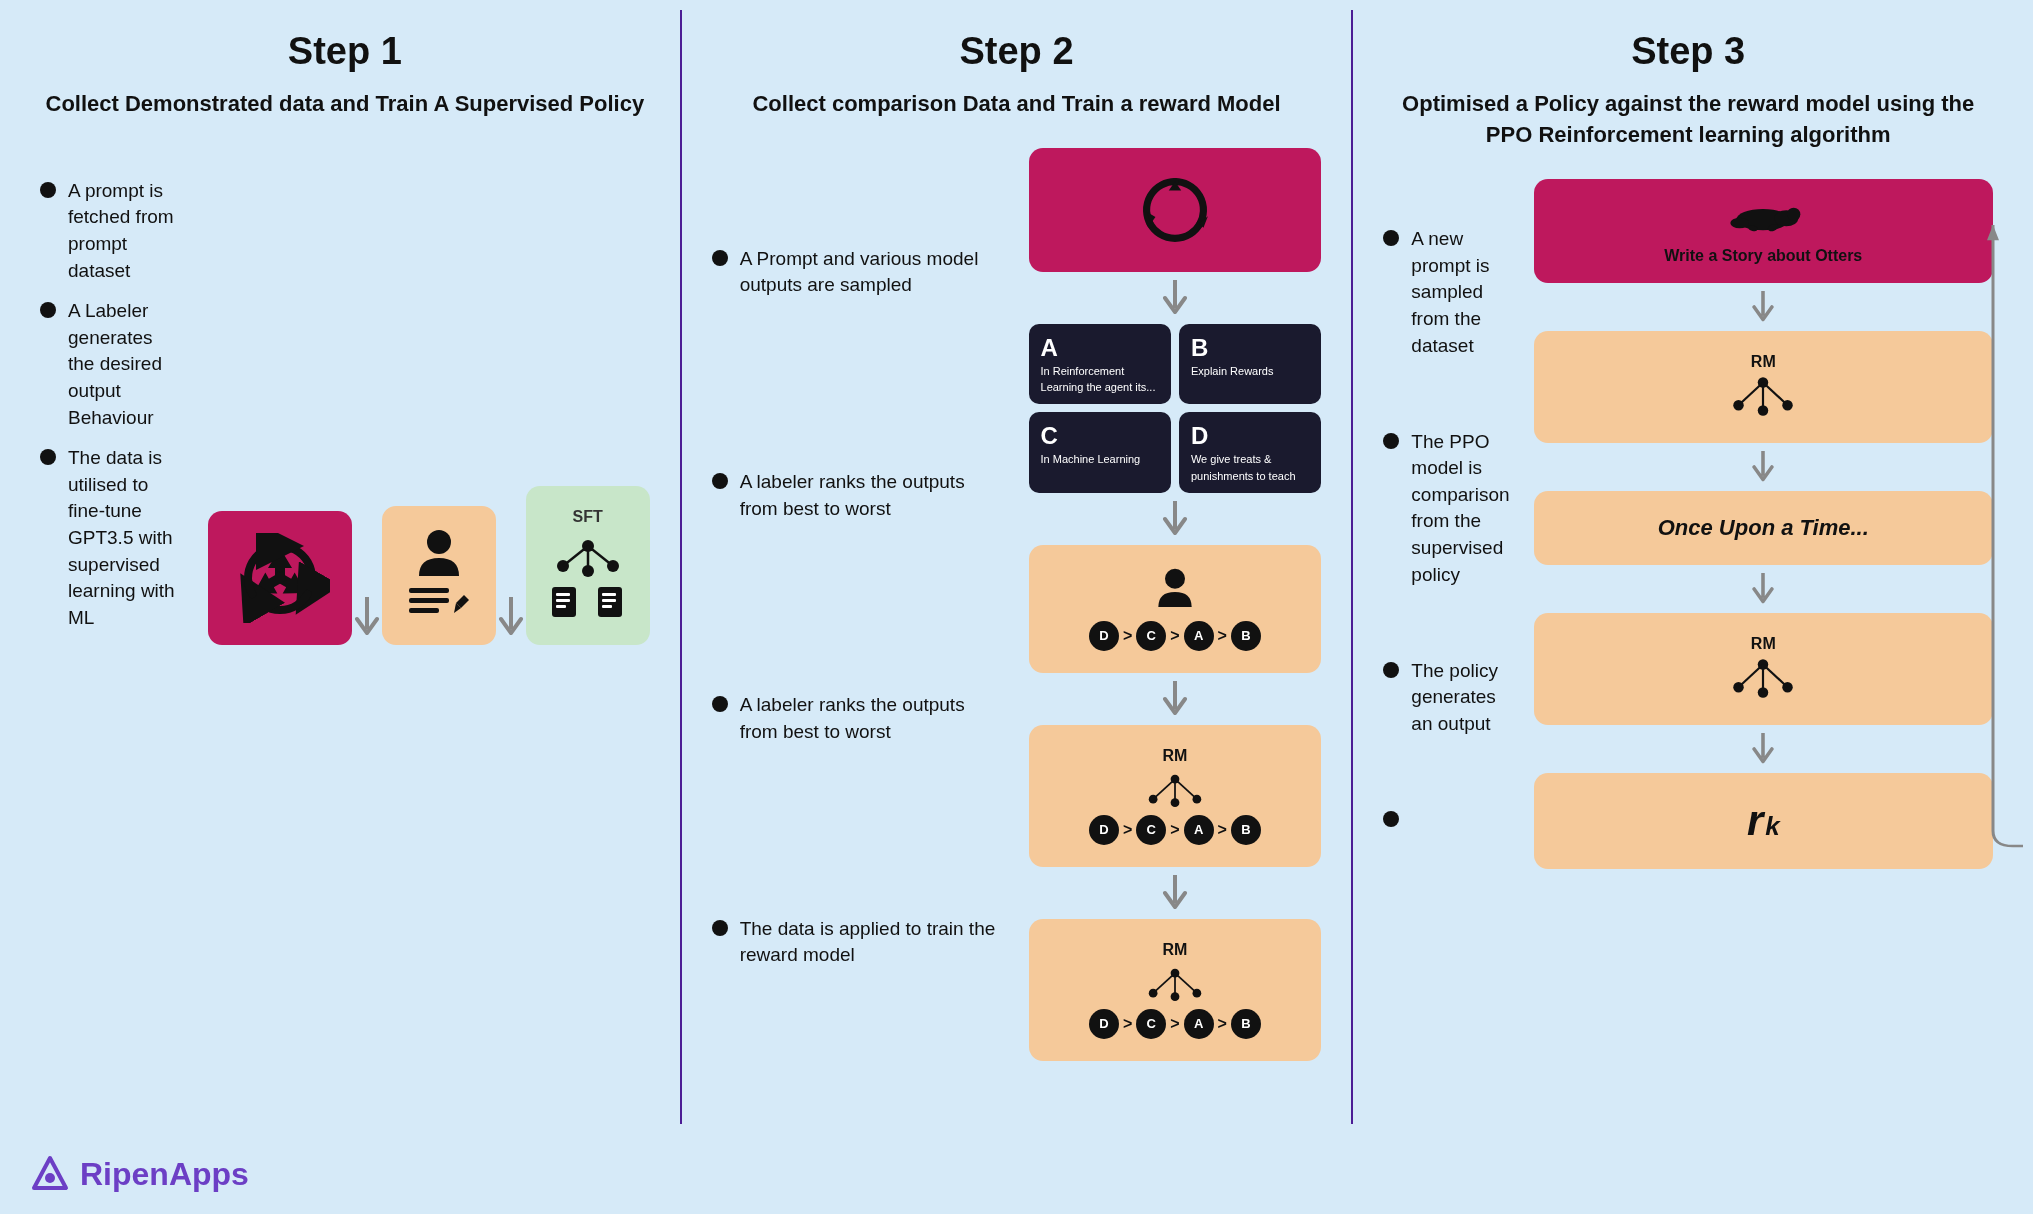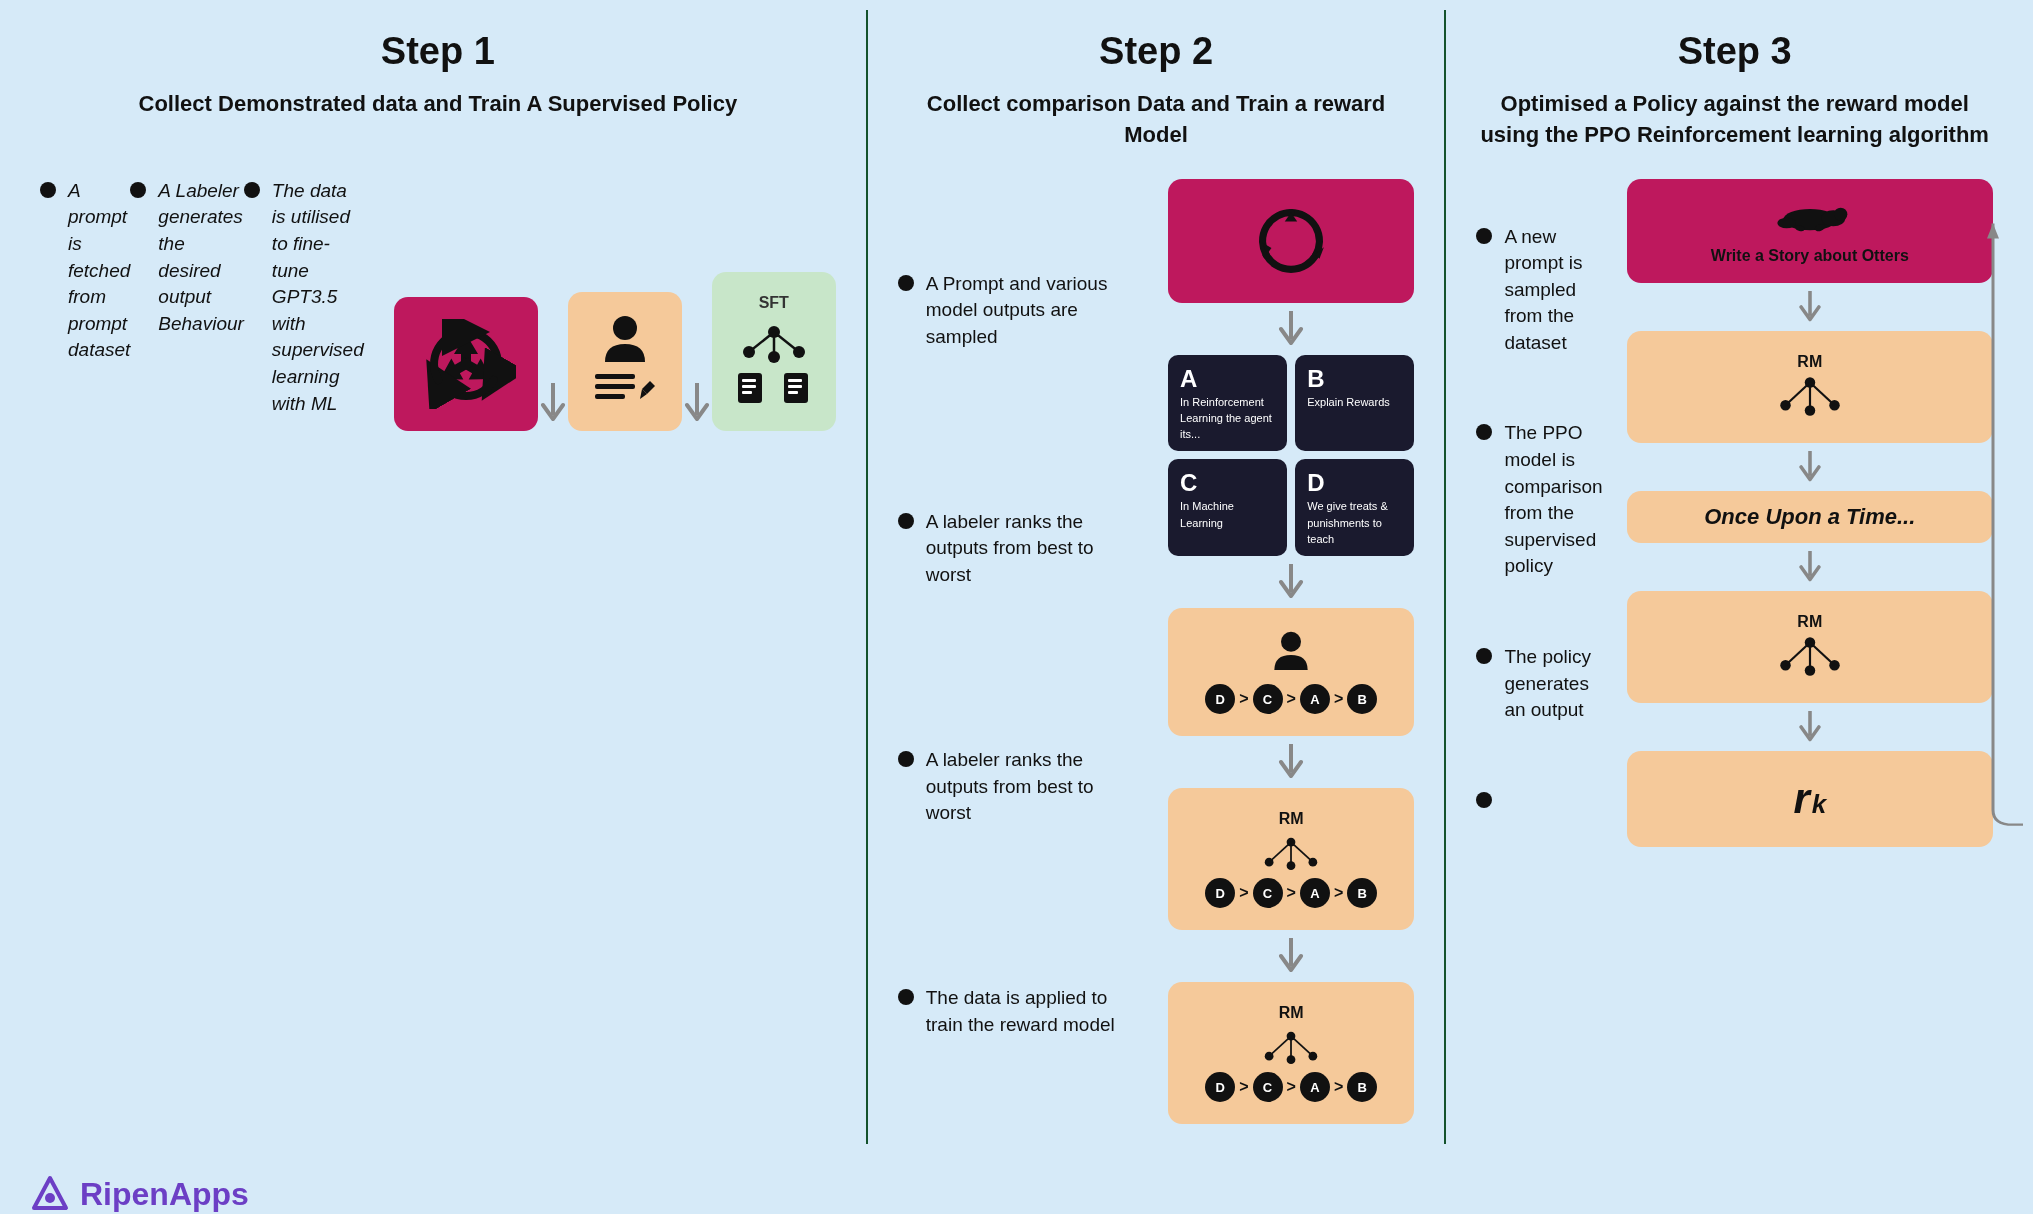--- a/index.html
+++ b/index.html
@@ -19,21 +19,21 @@
       gap: 0;
     }
 
     .column {
       flex: 1;
       padding: 20px 30px;
       position: relative;
     }
 
     .column:not(:last-child) {
-      border-right: 2px solid #14532d;
+      border-right: 2px solid #4c1d95;
     }
 
     .step-title {
       font-size: 38px;
       font-weight: bold;
       text-align: center;
       margin-bottom: 16px;
       color: #111;
     }
 
@@ -111,24 +111,23 @@
 
     
     .step1-content {
       display: flex;
       gap: 30px;
     }
 
     .step1-bullets {
       flex: 1;
       display: flex;
-      flex-direction: row;
+      flex-direction: column;
       justify-content: flex-start;
       padding-top: 30px;
-      font-style: italic;
     }
 
     .step1-diagram {
       flex: 1;
       display: flex;
       flex-direction: row;
       align-items: flex-end;
     }
 
     
@@ -621,21 +620,21 @@
             <line x1="40" y1="12" x2="68" y2="38" stroke="#111" stroke-width="2.5"></line>
           </svg>
         </div>
 
         <div class="arrow-down">
           <svg width="28" height="32" viewBox="0 0 30 36">
             <path d="M15 0 L15 26 M5 18 L15 32 L25 18" stroke="#888" stroke-width="4" fill="none" stroke-linecap="round" stroke-linejoin="round"></path>
           </svg>
         </div>
 
-        <div class="card-orange diagram-card-full" style="padding:13px 20px;">
+        <div class="card-orange diagram-card-full" style="padding:24px 20px;">
           <div class="once-upon">Once Upon a Time...</div>
         </div>
 
         <div class="arrow-down">
           <svg width="28" height="32" viewBox="0 0 30 36">
             <path d="M15 0 L15 26 M5 18 L15 32 L25 18" stroke="#888" stroke-width="4" fill="none" stroke-linecap="round" stroke-linejoin="round"></path>
           </svg>
         </div>
 
         <div class="card-orange diagram-card-full">

